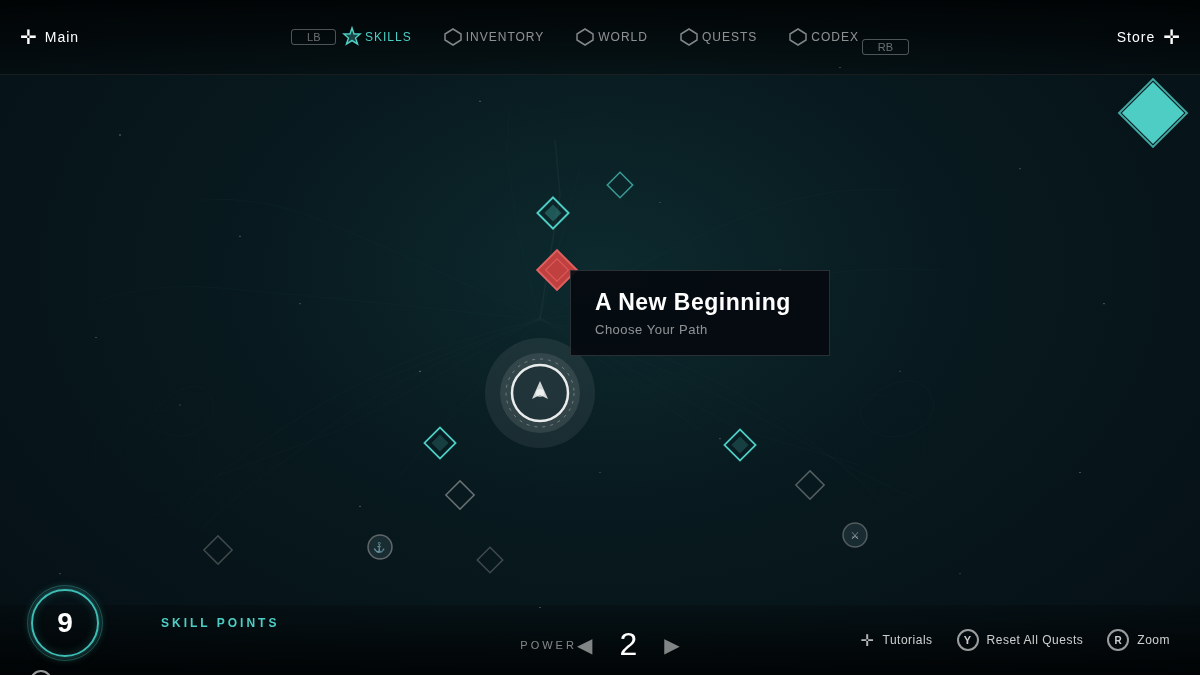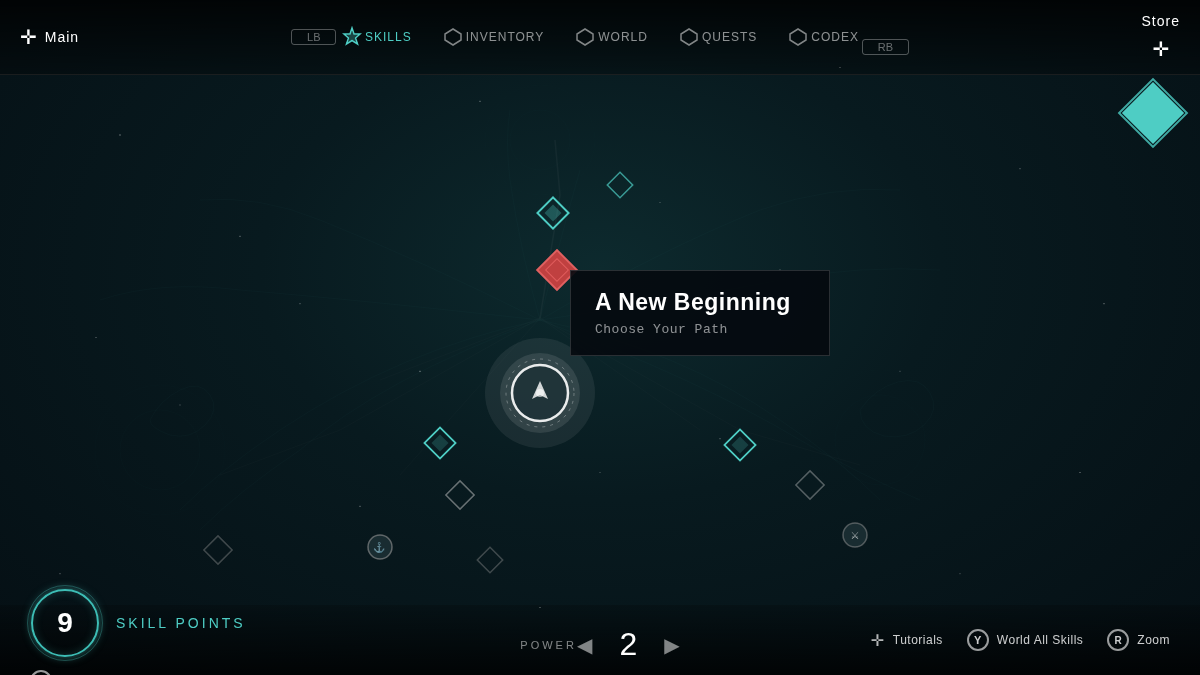--- a/index.html
+++ b/index.html
@@ -133,21 +133,20 @@
     #rb-btn {
       right: -50px;
     }
 
     #nav-right {
       display: flex;
       align-items: center;
       gap: 8px;
       color: #fff;
       font-size: 14px;
-      flex-direction: column;
     }
 
     
     #skill-canvas {
       position: absolute;
       top: 75px;
       left: 0;
       right: 0;
       bottom: 70px;
     }
@@ -169,21 +168,20 @@
       font-weight: 600;
       color: #fff;
       margin-bottom: 6px;
       letter-spacing: 0.5px;
     }
 
     #tooltip-subtitle {
       font-size: 13px;
       color: rgba(255,255,255,0.55);
       letter-spacing: 0.5px;
-      font-family: Liberation Mono, monospace;
     }
 
     
     #bottombar {
       position: absolute;
       bottom: 0;
       left: 0;
       right: 0;
       height: 70px;
       display: flex;
@@ -228,25 +226,26 @@
     }
 
     #skill-points-number {
       font-size: 28px;
       font-weight: bold;
       color: #fff;
       z-index: 1;
     }
 
     #skill-points-label {
-      font-size: 14px;
+      font-size: 12px;
       letter-spacing: 3px;
       color: #4ecdc4;
       text-transform: uppercase;
-      font-weight: 400;
+      font-weight: 700;
+      margin-left: 45px;
     }
 
     #power-section {
       display: flex;
       flex-direction: row;
       align-items: center;
       position: absolute;
       left: 50%;
       transform: translateX(-50%);
       bottom: 12px;
@@ -570,20 +569,20 @@
 
   <div id="bottom-right-actions">
     <div class="action-btn">
       <span class="btn-plus">✛</span>
       <span>Tutorials</span>
     </div>
     <div class="action-btn">
       <div class="btn-circle">
         <span>Y</span>
       </div>
-      <span>World All Skills</span>
+      <span>Reset All Quests</span>
     </div>
     <div class="action-btn">
       <div class="btn-circle" style="border-radius:50%; width:22px; height:22px; border:2px solid rgba(255,255,255,0.6); display:flex; align-items:center; justify-content:center; font-size:10px;">R</div>
       <span>Zoom</span>
     </div>
   </div>
 </div>
 
 </body></html>

